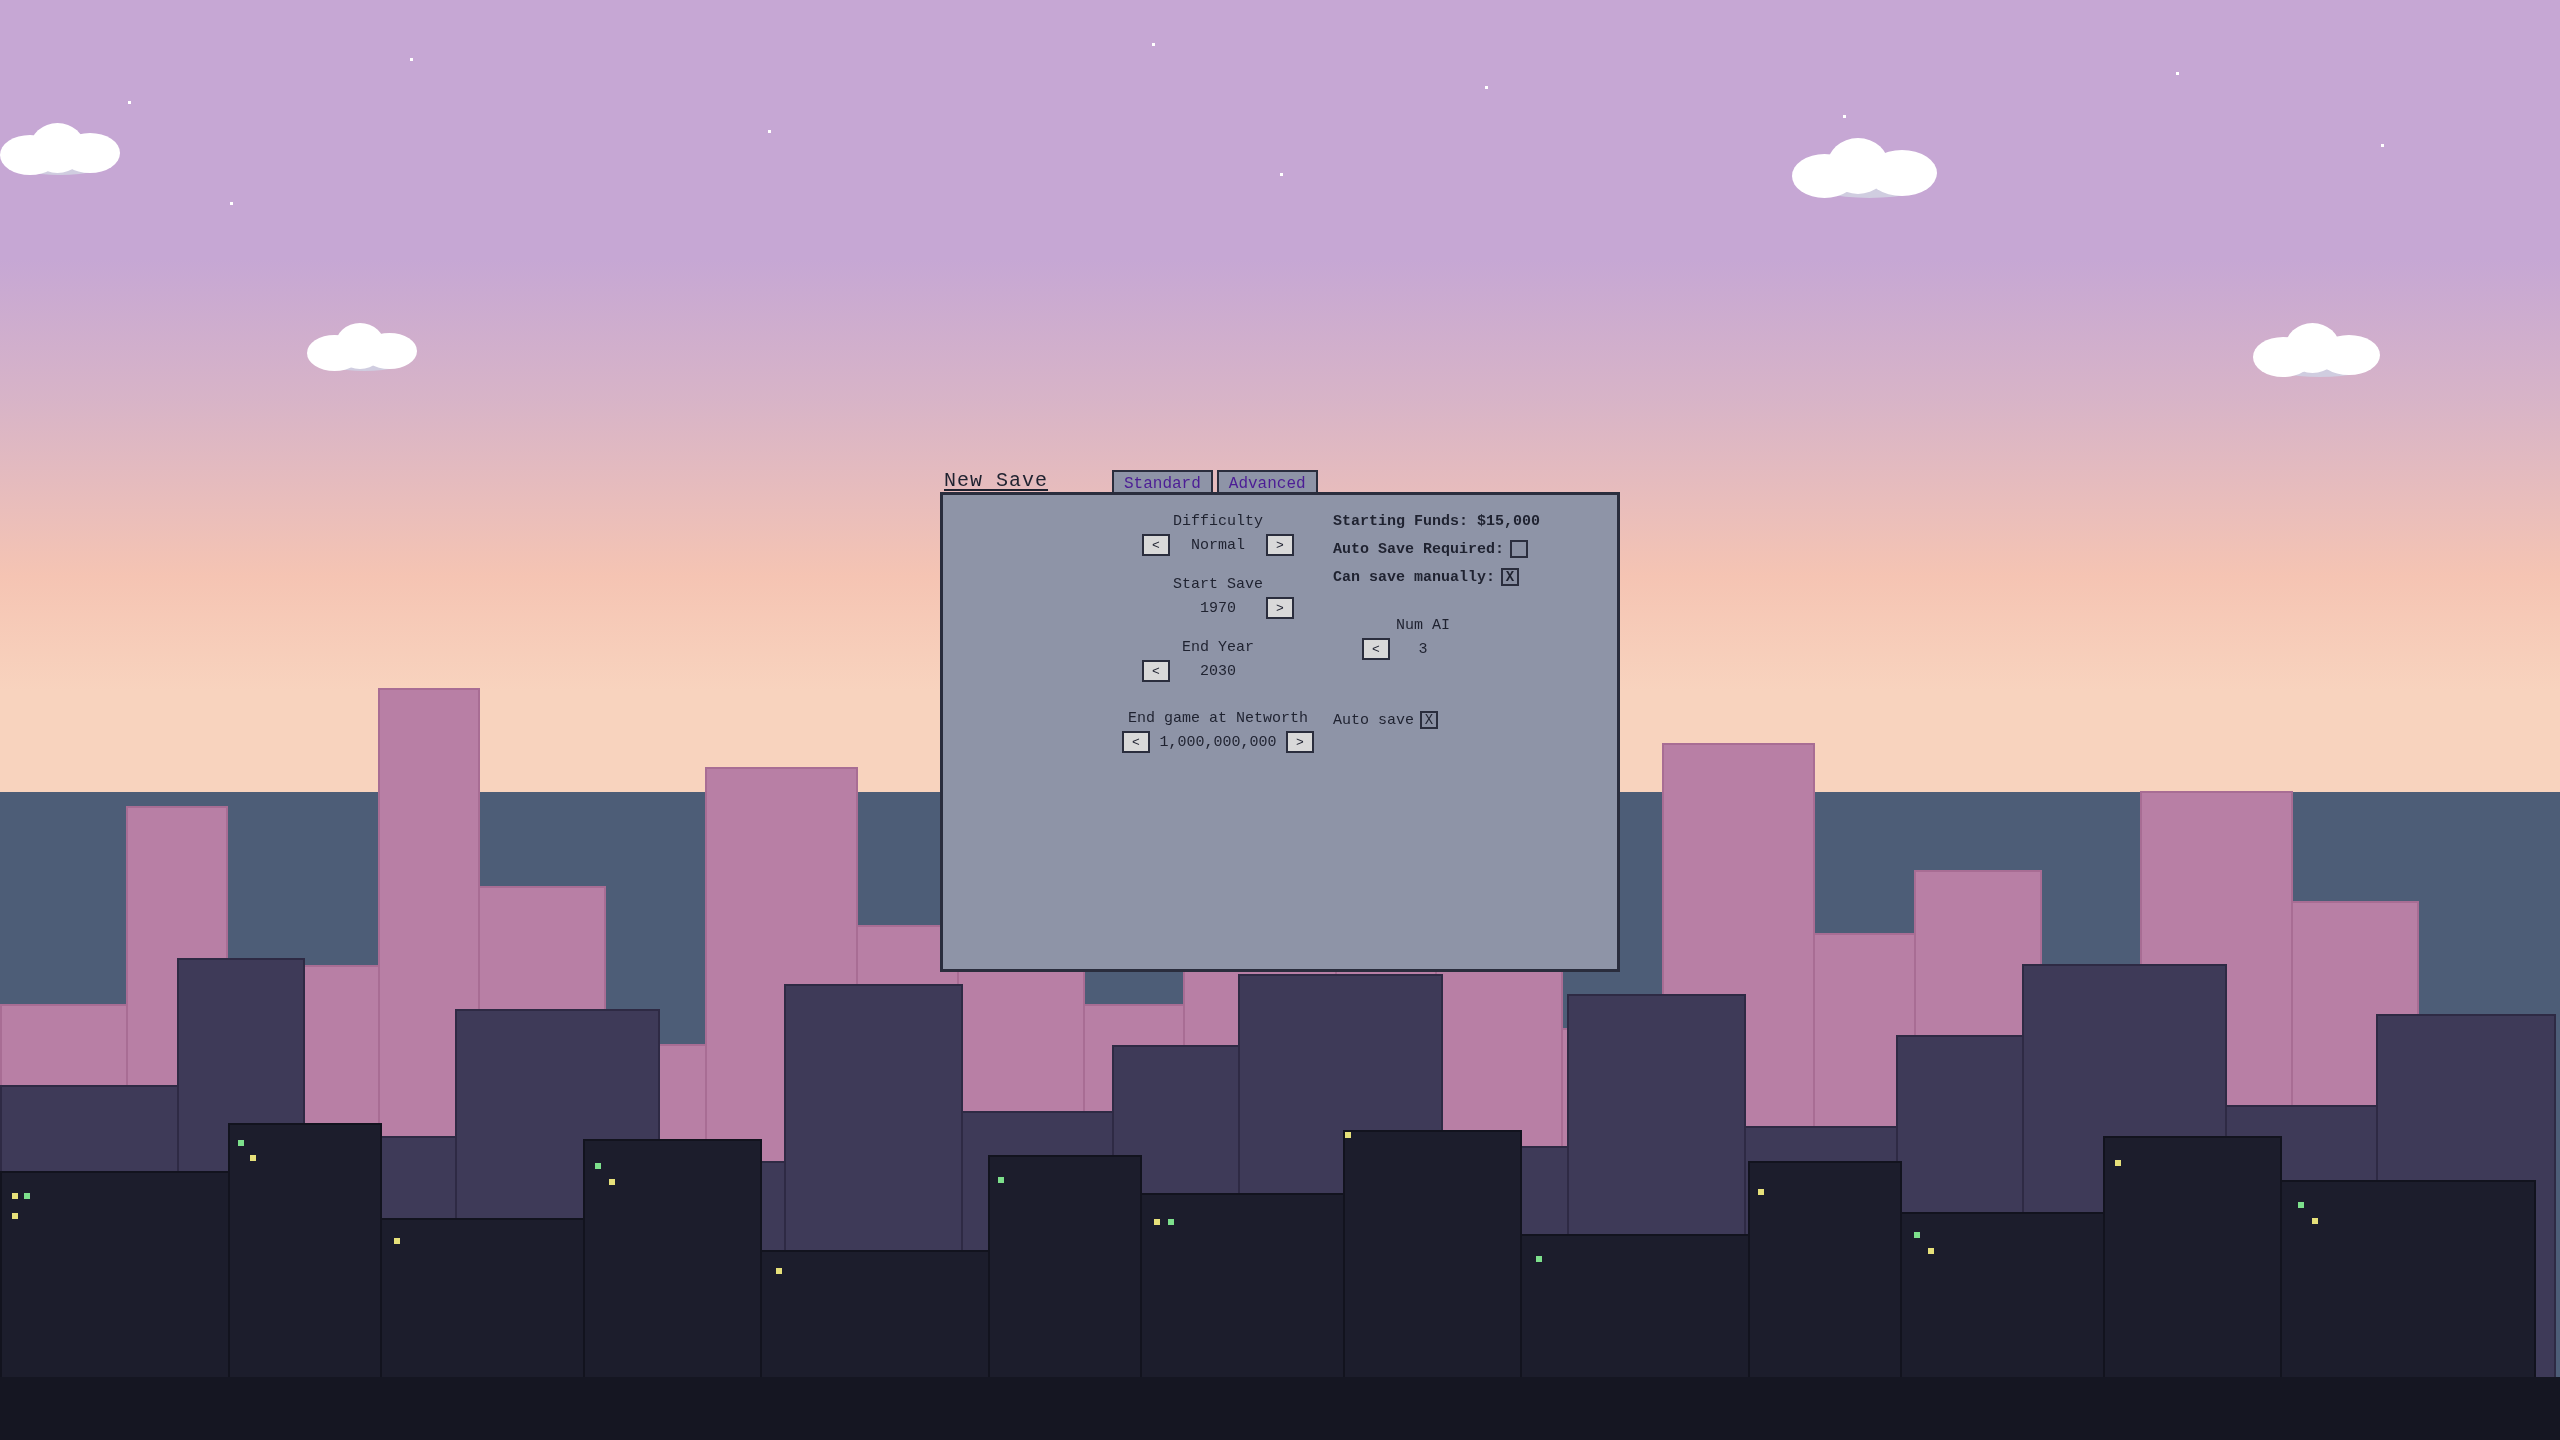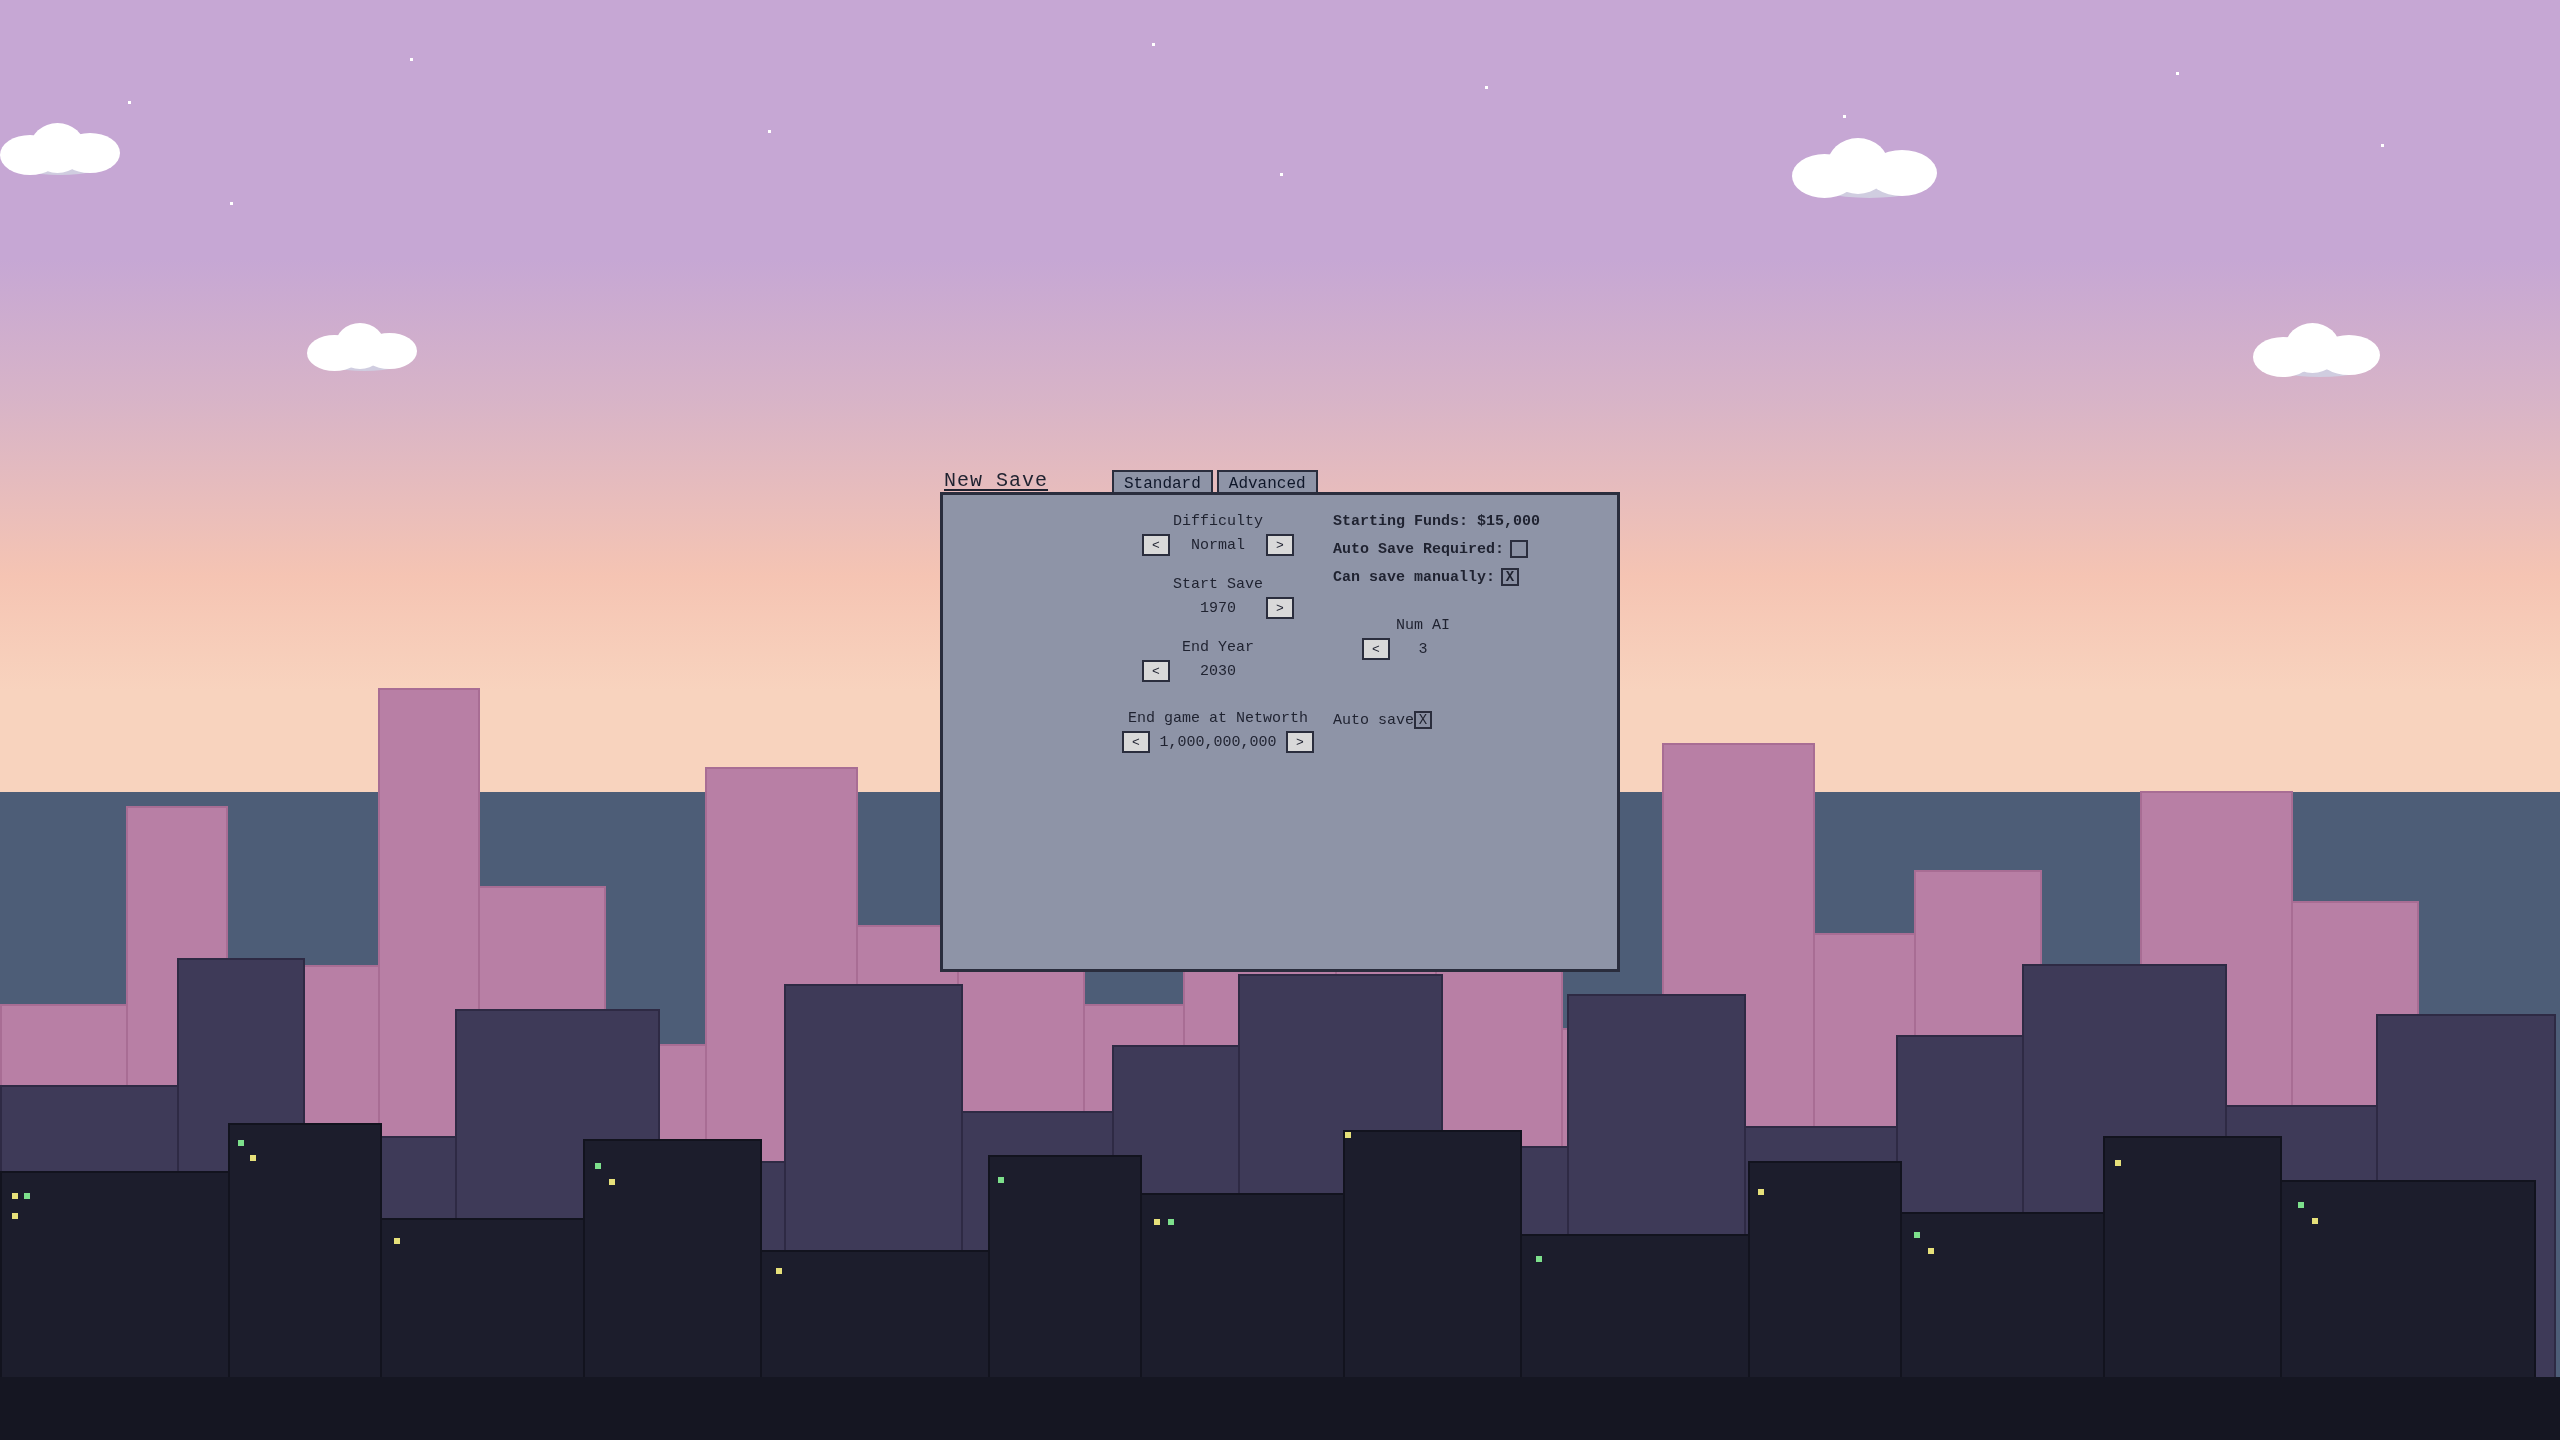--- a/index.html
+++ b/index.html
@@ -27,21 +27,21 @@
 .win { position:absolute; width:6px; height:6px; background:#e6e07a; }
 .win.g { background:#7de08c; }
 
 
 .ground { position:absolute; left:0; right:0; bottom:0; height:8%; background:#151622; }
 
 
 .panel-wrap { position:absolute; left:50%; top:50%; transform:translate(-50%,-50%); width:680px; }
 .topbar { display:flex; align-items:flex-end; height:24px; }
 .title { color:#1f2230; font-size:20px; text-decoration:underline; text-underline-offset:3px; padding-left:4px; flex:none; width:172px; letter-spacing:1px; }
-.tab { background:#8e94a7; border:2px solid #2a2d3d; border-bottom:none; padding:2px 10px 0 10px; font-size:16px; color:#0f172a; margin-right:4px; cursor:pointer; height:22px; line-height:20px; }
+.tab { background:#8e94a7; border:2px solid #2a2d3d; border-bottom:none; padding:2px 10px 0 10px; font-size:16px; color:#4c1d95; margin-right:4px; cursor:pointer; height:22px; line-height:20px; }
 .tab.active { background:#8e94a7; }
 .panel { background:#8e94a7; border:3px solid #2a2d3d; height:480px; position:relative; padding:18px; color:#1f2230; font-size:15px; }
 .footer { background:#6b7391; border:3px solid #2a2d3d; border-top:none; height:46px; position:relative; }
 
 .col { position:absolute; top:18px; }
 .col.left { left:18px; width:150px; }
 .col.center { left:170px; width:210px; }
 .col.right { left:390px; width:270px; }
 
 .field { margin-bottom:22px; }
@@ -53,21 +53,21 @@
 .stepper .slabel { font-size:15px; margin-bottom:4px; }
 .stepper .srow { display:flex; align-items:center; justify-content:center; gap:8px; }
 .stepbtn { width:28px; height:22px; background:#d9d9d9; border:2px solid #2a2d3d; cursor:pointer; display:flex; align-items:center; justify-content:center; font-size:13px; font-family:inherit; }
 .sval { min-width:80px; text-align:center; font-size:15px; }
 .stepper.wide .sval { min-width:120px; }
 
 .info { font-size:15px; margin-bottom:10px; display:flex; align-items:center; gap:6px;font-weight:bold; }
 .checkbox { width:18px; height:18px; border:2px solid #2a2d3d; background:#8a90a3; display:inline-flex; align-items:center; justify-content:center; font-size:14px; color:#1f2230; cursor:pointer; }
 
 .numai { position:absolute; left:390px; top:122px; width:180px; }
-.autosave-row { position:absolute; left:390px; top:216px; display:flex; align-items:center; font-size:15px; }
+.autosave-row { position:absolute; left:390px; top:216px; display:flex; align-items:center; gap:6px; font-size:15px; }
 
 .btn { position:absolute; background:#e6e6e6; border:2px solid #2a2d3d; font-family:inherit; font-size:20px; color:#1f2230; padding:4px 10px; cursor:pointer; }
 .btn.back { left:14px; top:6px; }
 .btn.create { right:8px; top:6px; }
 </style>
 </head>
 <body>
 
 <div class="bg">
   <div class="stars">

